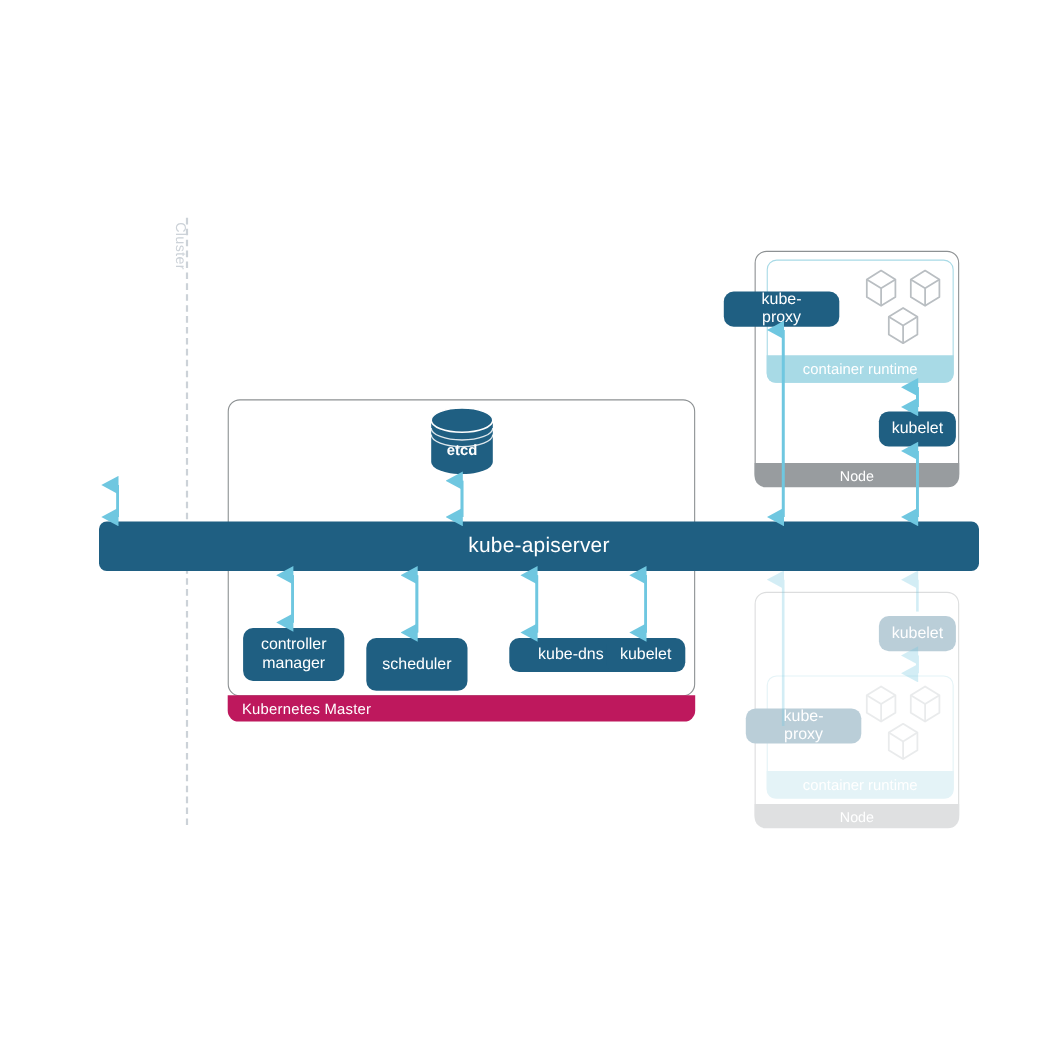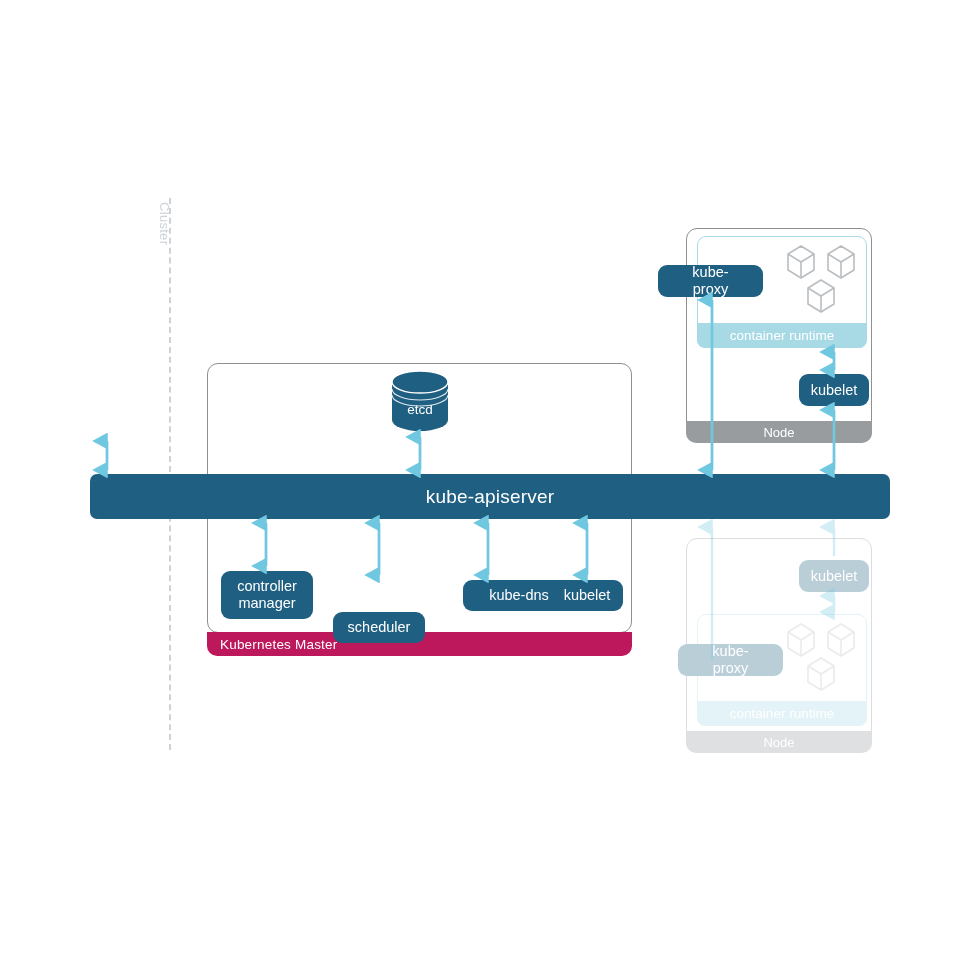--- a/index.html
+++ b/index.html
@@ -107,20 +107,21 @@
     height: 60px;
   }
   .etcd-label {
     left: 391px;
     top: 402px;
     width: 58px;
     text-align: center;
     color: #ffffff;
     font-size: 13.5px;
     pointer-events: none;
+    font-weight: bold;
   }
 
   
   .apiserver {
     left: 90px;
     top: 474px;
     width: 800px;
     height: 45px;
     background: #1f5f82;
     border-radius: 7px;
@@ -141,21 +142,21 @@
     justify-content: center;
     text-align: center;
     color: #ffffff;
     font-size: 14.5px;
     line-height: 1.15;
     box-sizing: border-box;
     padding: 0 26px;
   }
 
   .pill-controller { left: 221px; top: 571px; width: 92px; height: 48px; }
-  .pill-scheduler  { left: 333px; top: 612px; width: 92px; height: 31px; }
+  .pill-scheduler  { left: 333px; top: 580px; width: 92px; height: 48px; }
   .pill-kubedns    { left: 443px; top: 580px; width: 112px; height: 31px; margin-left: 20px; }
   .pill-kubelet-m  { left: 551px; top: 580px; width: 72px; height: 31px; }
 
   
   .node-outer {
     left: 686px;
     top: 228px;
     width: 186px;
     height: 214px;
     border: 1.6px solid #8d9193;

